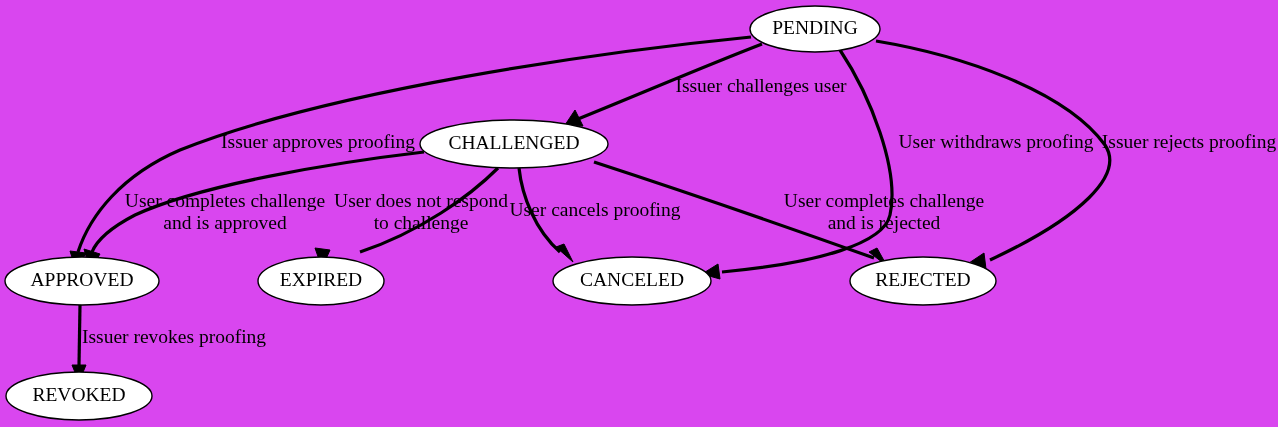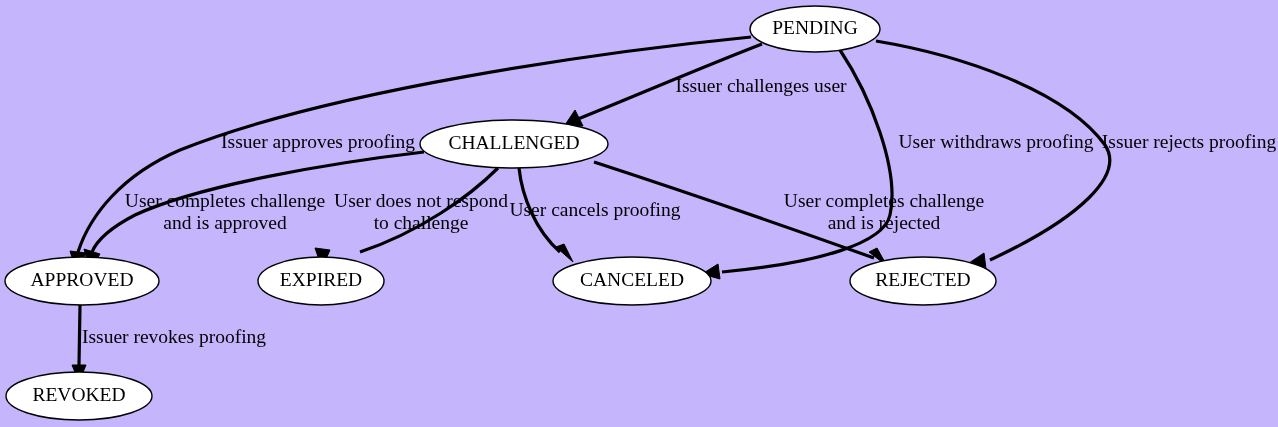--- a/index.html
+++ b/index.html
@@ -10,21 +10,21 @@
   body {
     width: 1278px;
     height: 427px;
     font-family: "Liberation Serif", "DejaVu Serif", serif;
     overflow: hidden;
   }
   #graph-canvas {
     position: relative;
     width: 1278px;
     height: 427px;
-    background: #c4b5fd;
+    background: #d946ef;
   }
   svg.graph-svg {
     position: absolute;
     top: 0;
     left: 0;
     width: 1278px;
     height: 427px;
   }
   .edge-path {
     fill: none;

